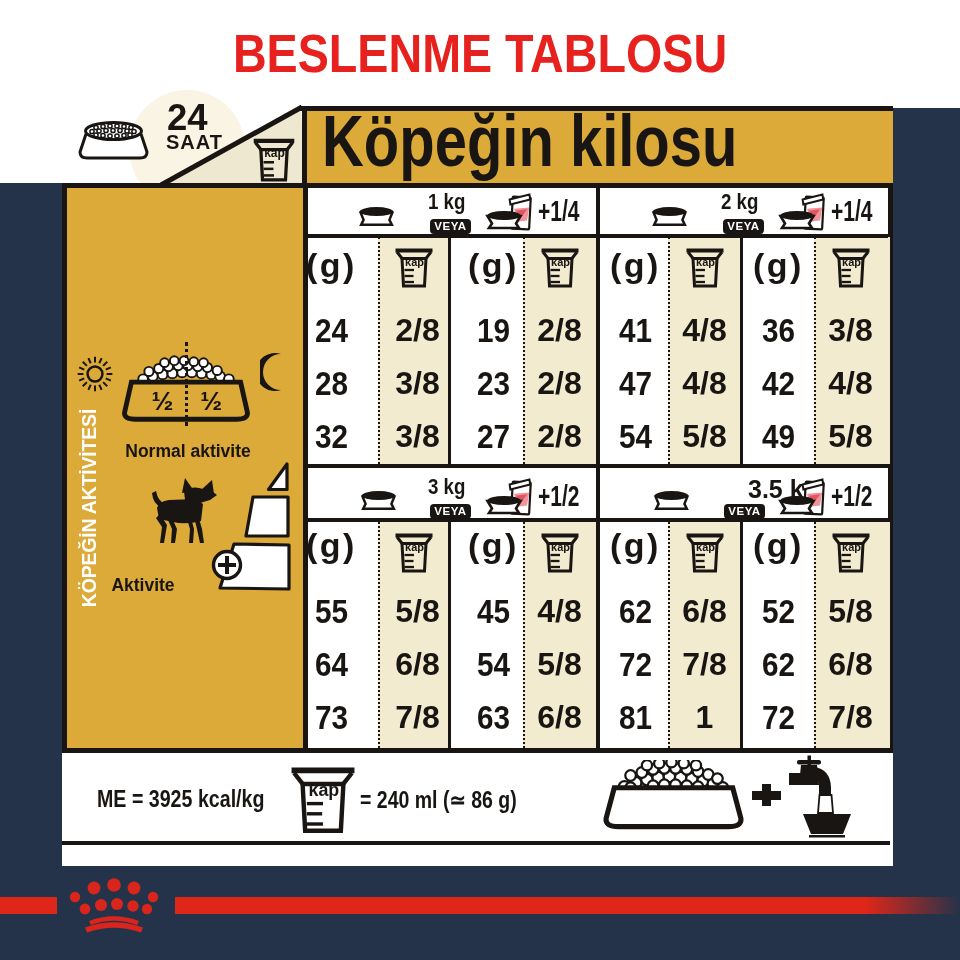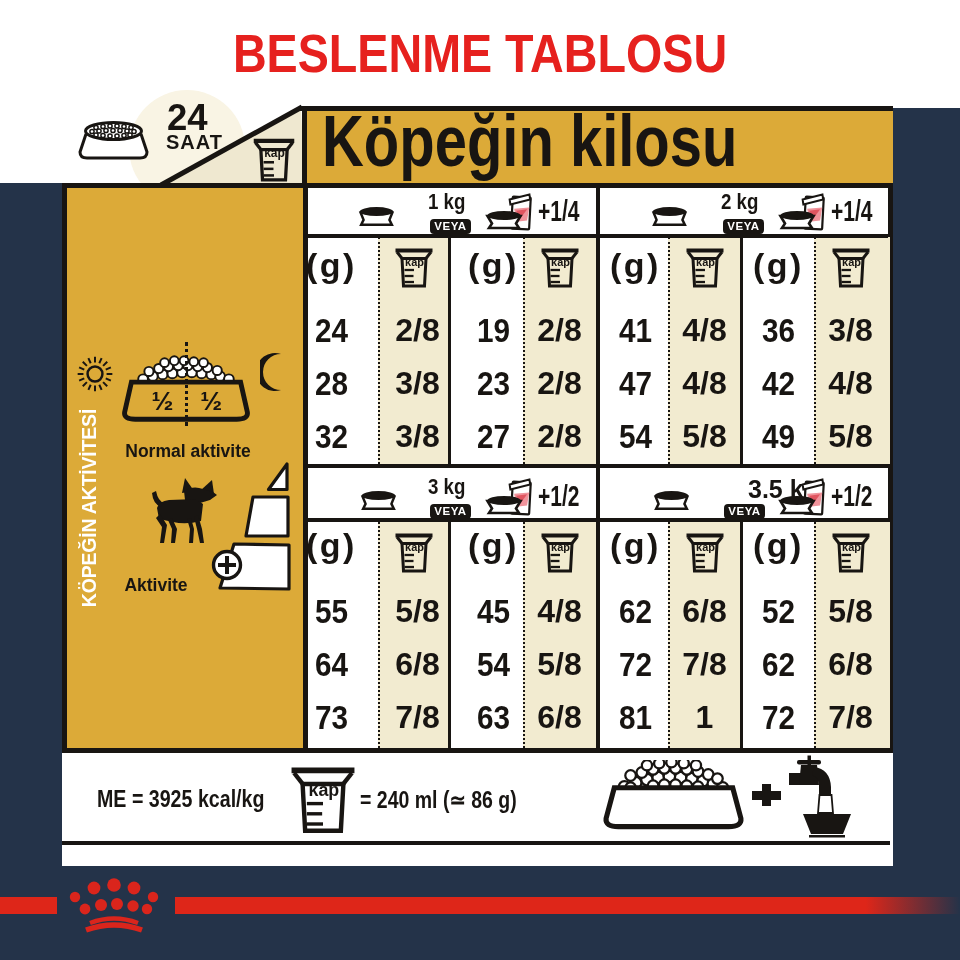--- a/index.html
+++ b/index.html
@@ -137,21 +137,21 @@
 
 <div class="abs line" style="left:62px;top:841px;width:828px;height:4px;"></div>
 
 <div class="abs b" style="left:97px;top:788px;font-size:23.5px;line-height:1;transform:scaleX(0.835);transform-origin:left top;">ME = 3925 kcal/kg</div>
 <div class="abs b" style="left:360px;top:789px;font-size:23.5px;line-height:1;transform:scaleX(0.83);transform-origin:left top;">= 240 ml (≃ 86 g)</div>
 <div class="abs line" style="left:752px;top:791px;width:29px;height:9px;"></div>
 <div class="abs line" style="left:762px;top:784px;width:9px;height:22px;"></div>
 
 <div class="abs b" style="left:-15px;top:497px;width:208px;text-align:center;font-size:19.5px;letter-spacing:-0.2px;line-height:22px;white-space:nowrap;color:#fff;transform:rotate(-90deg);transform-origin:center;">KÖPEĞİN AKTİVİTESİ</div>
 <div class="abs b ctr" style="left:108px;top:441px;width:160px;font-size:17.5px;line-height:1.2;">Normal aktivite</div>
-<div class="abs b ctr" style="left:96px;top:575px;width:120px;font-size:17.5px;line-height:1.2;">Aktivite</div>
+<div class="abs b ctr" style="left:83px;top:575px;width:120px;font-size:17.5px;line-height:1.2;">Aktivite</div>
 
 <svg width="0" height="0" style="position:absolute">
 <defs>
 <g id="bowlside">
   <polygon points="5.5,8 8.5,15.5 6,20.5 38,20.5 35.5,15.5 38.5,8" fill="#fff" stroke="#181512" stroke-width="2.6"></polygon>
   <ellipse cx="22" cy="6.8" rx="17.5" ry="4.6" fill="#181512"></ellipse>
 </g>
 <g id="kapcup">
   <line x1="1.5" y1="4.5" x2="38.5" y2="4.5" stroke="#181512" stroke-width="4"></line>
   <line x1="3" y1="6" x2="8.5" y2="13" stroke="#181512" stroke-width="3"></line>

